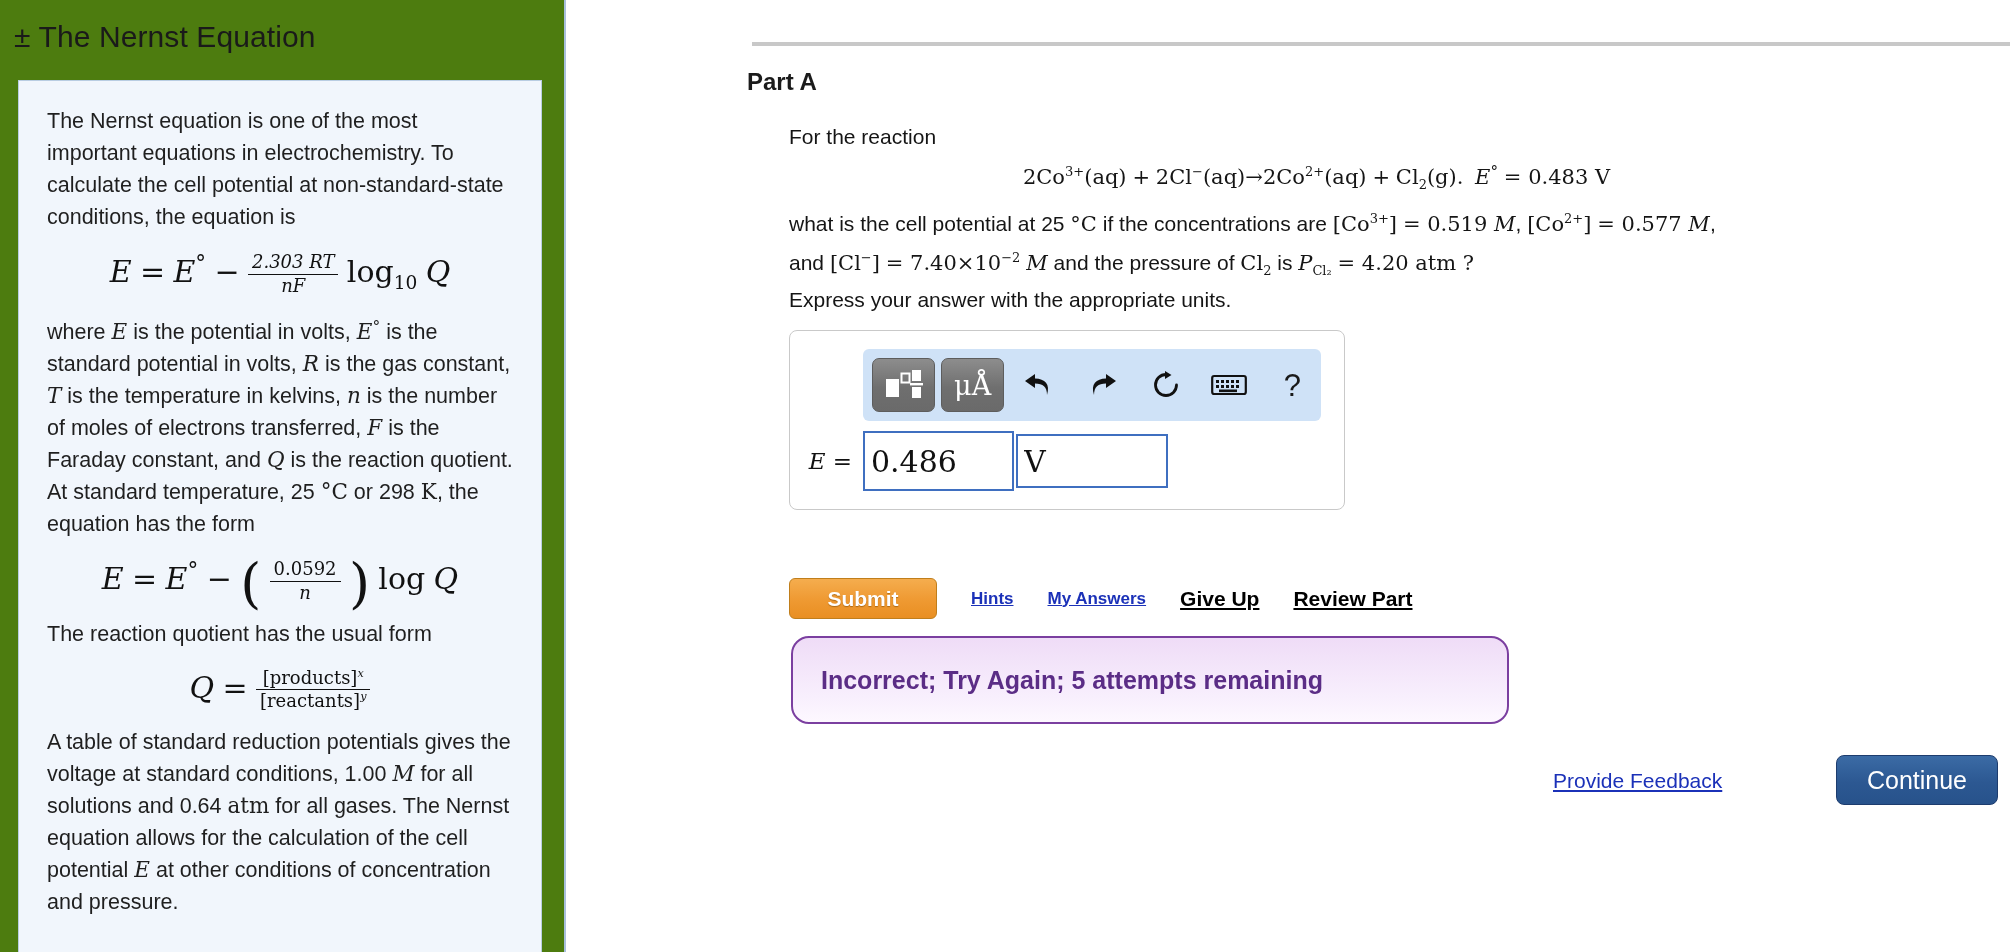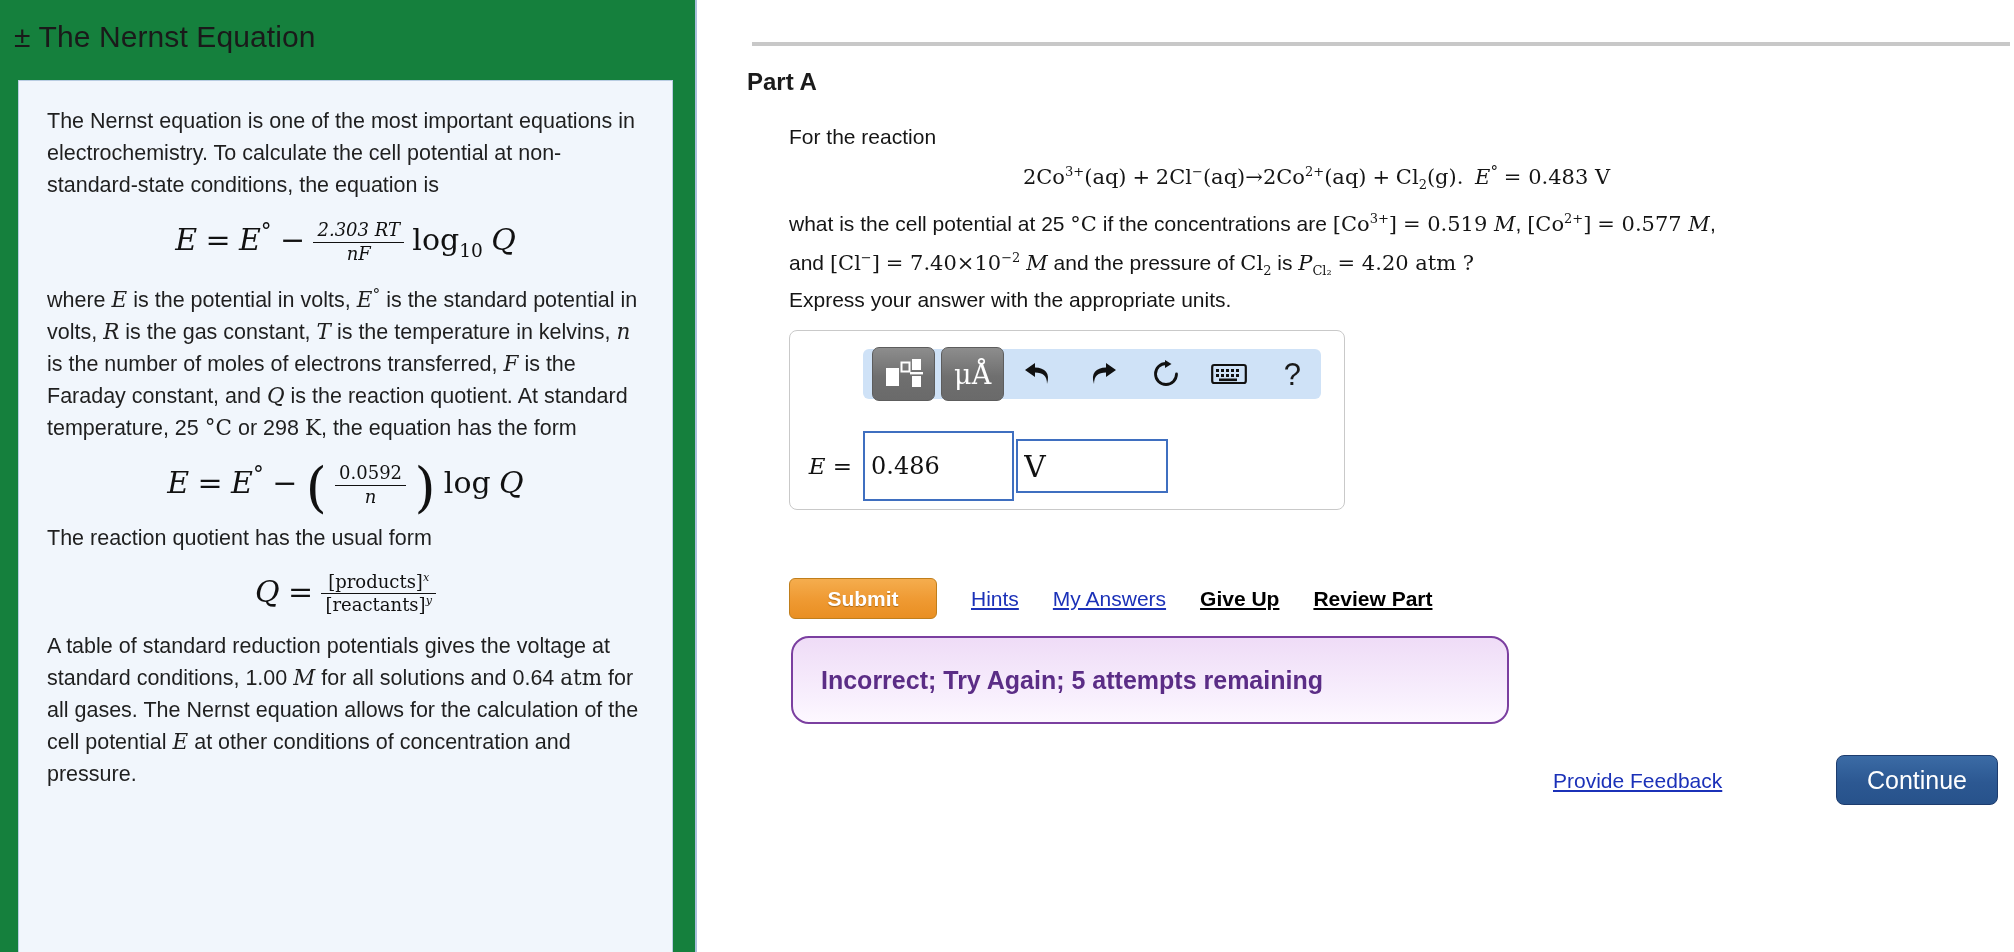--- a/index.html
+++ b/index.html
@@ -7,22 +7,22 @@
     width: 2014px; height: 952px;
     background: #ffffff;
     font-family: "Liberation Sans", sans-serif;
     overflow: hidden;
   }
   .page { position: relative; width: 2014px; height: 952px; }
 
   
   .left-panel {
     position: absolute; left: 0; top: 0;
-    width: 697px; height: 952px;
-    background: #15803d;
+    width: 566px; height: 952px;
+    background: #4d7c0f;
     border-right: 2px solid #a9c0dc;
     box-sizing: border-box;
     overflow: hidden;
   }
   .left-title {
     font-size: 30px;
     color: #1a1a1a;
     padding: 20px 0 0 14px;
     letter-spacing: .1px;
   }
@@ -93,21 +93,21 @@
   
   .answer-card {
     position: absolute; left: 90px; top: 330px;
     width: 556px; height: 180px;
     border: 1px solid #c9c9c9; border-radius: 8px;
     background: #fff;
     box-sizing: border-box;
   }
   .mathbar {
     position: absolute; left: 73px; top: 18px;
-    width: 458px; height: 50px;
+    width: 458px; height: 72px;
     background: #cfe2f7; border-radius: 6px;
     display: flex; align-items: center; gap: 6px;
     padding-left: 9px; box-sizing: border-box;
   }
   .tool-btn {
     width: 66px; height: 52px; border-radius: 7px;
     background: linear-gradient(180deg,#8d8d8d 0%,#6f6f6f 55%,#6a6a6a 100%);
     border: 1px solid #5d5d5d;
     display: flex; align-items: center; justify-content: center;
     cursor: pointer;
@@ -116,24 +116,24 @@
   .tool-icon svg { display: block; }
   .tool-q { font-size: 31px; color: #1a1a1a; line-height: 1; }
 
   .ans-row {
     position: absolute; left: 0; top: 100px;
     width: 100%; display: flex; align-items: center;
   }
   .eq-label { width: 73px; text-align: right; padding-right: 11px; box-sizing: border-box;
               font-size: 23px; color: #111; }
   .ans-input {
-    width: 151px; height: 70px;
+    width: 151px; height: 60px;
     border: 2px solid #3f6fc0; background: #fff;
     font-family: "DejaVu Serif","Liberation Serif",serif;
-    font-size: 24px; color: #111;
+    font-size: 30px; color: #111;
     padding: 0 6px; box-sizing: border-box;
     outline: none;
   }
   .unit-input {
     width: 152px; height: 54px; margin-left: 2px;
     border: 2px solid #3f6fc0; background: #fff;
     font-family: "DejaVu Serif","Liberation Serif",serif;
     font-size: 30px; color: #111;
     padding: 0 6px; box-sizing: border-box;
     outline: none;
@@ -146,21 +146,21 @@
   }
   .submit-btn {
     width: 148px; height: 41px;
     border: 1px solid #c07e1b; border-radius: 6px;
     background: linear-gradient(180deg,#f5ad4e 0%,#ef9a33 52%,#e98f22 100%);
     color: #ffffff; font-size: 21px; font-weight: bold;
     text-shadow: 0 1px 1px rgba(120,70,0,.55);
     cursor: pointer;
   }
   .link-a {
-    margin-left: 34px; font-size: 21px; font-weight: normal;
+    margin-left: 34px; font-size: 17px; font-weight: bold;
     color: #1b31b8; text-decoration: underline; cursor: pointer;
   }
   .link-dim {
     margin-left: 34px; font-size: 21px; font-weight: bold;
     color: #000000; cursor: default; text-decoration: underline;
   }
 
   
   .feedback {
     position: absolute; left: 791px; top: 636px;

